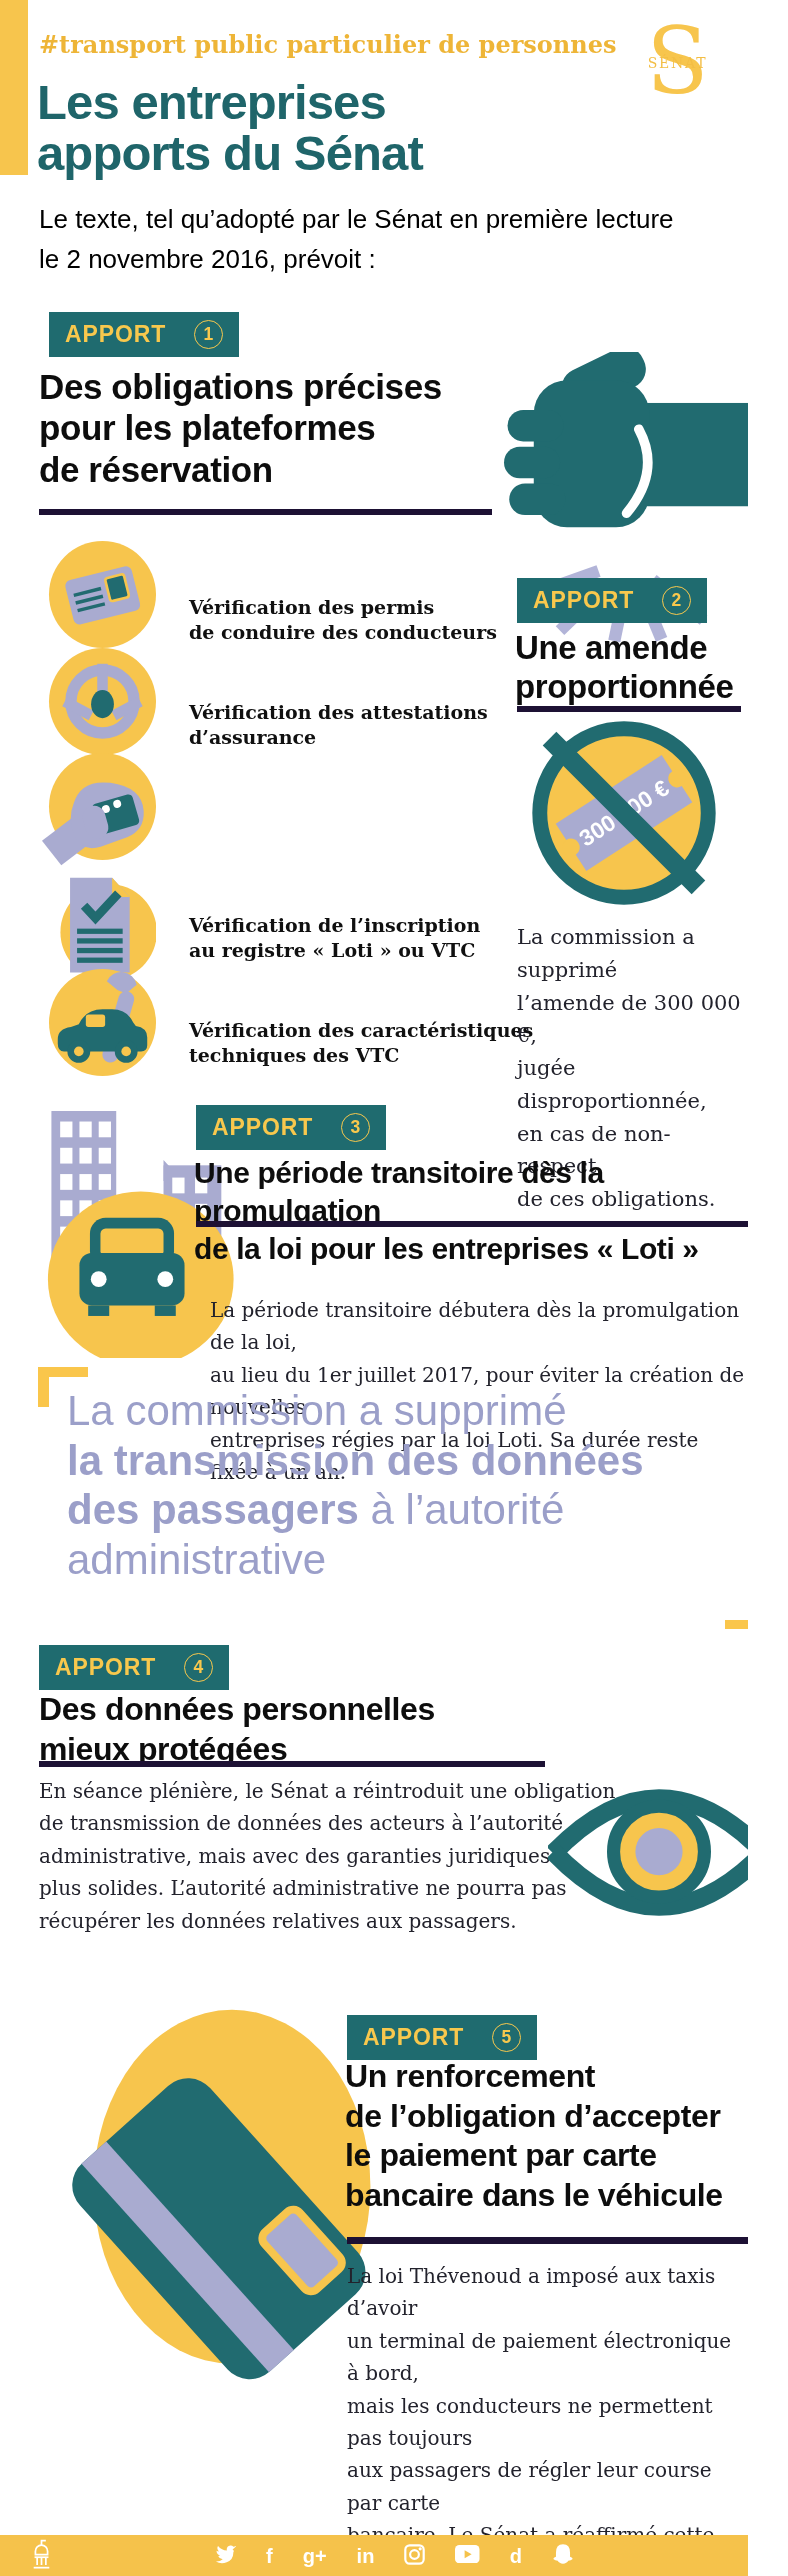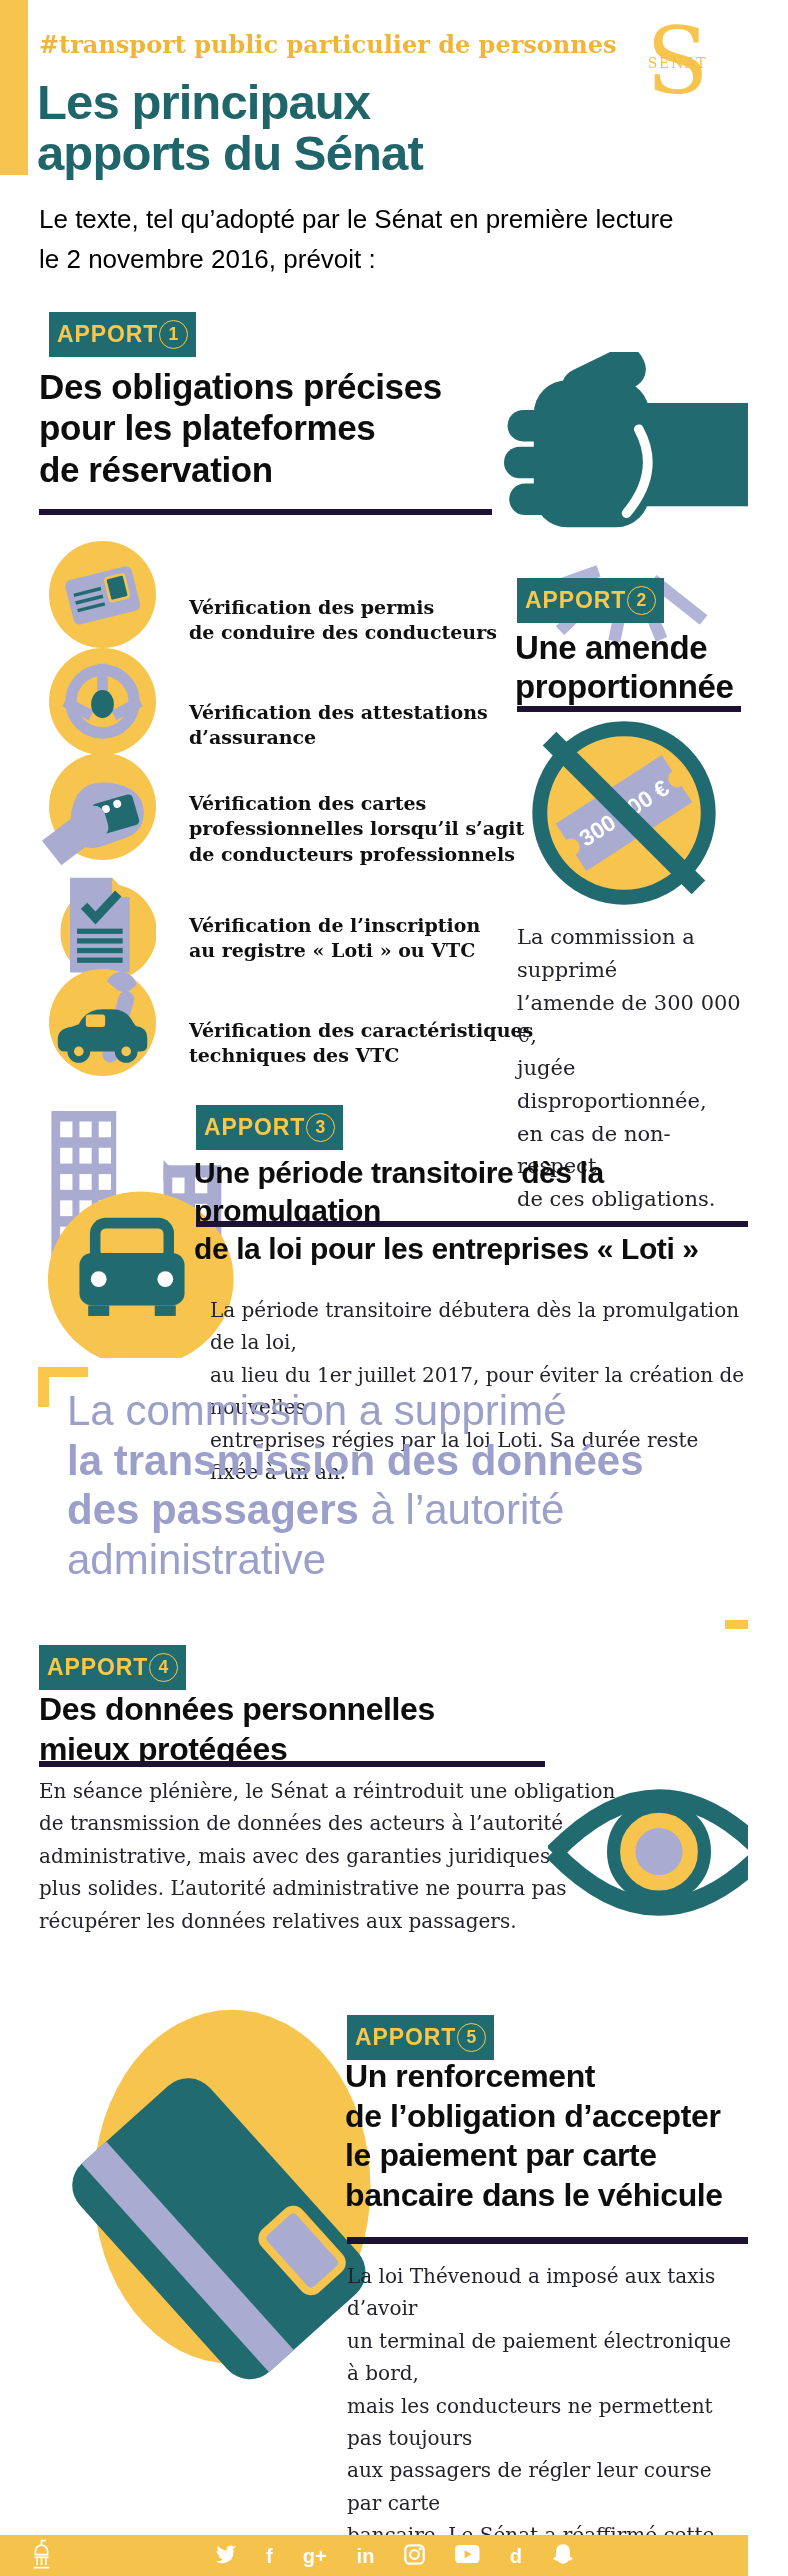--- a/index.html
+++ b/index.html
@@ -13,22 +13,22 @@
   .hashtag{left:39px;top:30px;font-family:"DejaVu Serif",serif;font-weight:700;
            font-size:24px;color:#EEB537;}
   .logo{right:19px;top:16px;width:103px;height:105px;text-align:center;}
   .logo-s{font-family:"DejaVu Serif",serif;font-size:91px;line-height:91px;color:#F7C54D;display:block;}
   .logo-word{position:absolute;left:0;top:39px;width:100%;text-align:center;
              font-family:"DejaVu Serif",serif;font-size:14px;letter-spacing:1.8px;color:#F3BE45;}
   .main-title{left:37px;top:77px;font-size:49px;font-weight:700;line-height:1.04;color:#1F656A;letter-spacing:-0.9px;}
   .intro{left:39px;top:200px;font-size:26px;font-weight:400;color:#000;line-height:1.52;}
 
   
-  .badge{display:inline-flex;align-items:center;gap:1px;background:#1F6B6F;
-         padding:8px 8px;color:#F8C84D;font-weight:700;font-size:23px;letter-spacing:0.9px;}
+  .badge{display:inline-flex;align-items:center;gap:28px;background:#1F6B6F;
+         padding:8px 16px;color:#F8C84D;font-weight:700;font-size:23px;letter-spacing:0.9px;}
   .badge .num{width:27px;height:27px;border:1.8px solid #F8C84D;border-radius:50%;
               display:inline-flex;align-items:center;justify-content:center;font-size:17.5px;}
 
   .h-xl{font-size:35px;font-weight:700;color:#0d0d0d;line-height:1.18;letter-spacing:-0.4px;}
   .h-lg{font-size:32px;font-weight:700;color:#0d0d0d;line-height:1.24;letter-spacing:-0.4px;}
   .h-md{font-size:30px;font-weight:700;color:#0d0d0d;line-height:1.26;letter-spacing:-0.4px;}
   .rule{background:#1D1134;height:6.1px;}
 
   .serif-body{font-family:"DejaVu Serif",serif;font-size:20px;line-height:1.62;color:#22222c;}
   .item-text{font-family:"DejaVu Serif",serif;font-weight:700;font-size:19px;line-height:1.34;color:#101010;margin-top:41px;}
@@ -56,21 +56,21 @@
 
   <div class="abs left-bar"></div>
 
   <div class="abs hashtag">#transport public particulier de personnes</div>
 
   <div class="abs logo">
     <span class="logo-s">S</span>
     <span class="logo-word">SÉNAT</span>
   </div>
 
-  <div class="abs main-title pre">Les principaux
+  <div class="abs main-title pre">Les entreprises
 apports du Sénat</div>
   <div class="abs intro pre">Le texte, tel qu’adopté par le Sénat en première lecture
 le 2 novembre 2016, prévoit :</div>
 
   <div class="abs" style="left:49px;top:312px;">
     <div class="badge">
       <span>APPORT</span>
       <span class="num">1</span>
     </div>
   </div>
@@ -129,23 +129,20 @@
       <path d="M-8,100 L34,68 L56,96 L14,128 Z" fill="#A9ABD0"></path>
       <path d="M28,58 q8,-28 42,-24 q36,5 38,32 q1,22 -19,30 l-30,11 q-22,6 -30,-12 q-8,-20 -1,-37 z" fill="#A9ABD0"></path>
       <g transform="rotate(-16 76 70)">
         <rect x="52" y="52" width="48" height="36" rx="5" fill="#216B70"></rect>
         <circle cx="67" cy="61" r="4.5" fill="#ffffff"></circle>
         <circle cx="81" cy="59" r="4.5" fill="#ffffff"></circle>
       </g>
       <rect x="40" y="60" width="26" height="38" rx="13" fill="#A9ABD0" transform="rotate(-16 53 79)"></rect>
     </svg>
   </div>
-  <div class="abs item-text pre" style="left:189px;top:750px;">Vérification des cartes
-professionnelles lorsqu’il s’agit
-de conducteurs professionnels</div>
 
   <div class="abs" style="left:49px;top:869px;width:107px;height:114px;">
     <svg width="107" height="114" viewBox="0 0 122 130">
       <circle cx="68" cy="72" r="55" fill="#F7C54D"></circle>
       <path d="M24,10 h48 l20,22 v86 h-68 z" fill="#A9ABD0"></path>
       <path d="M72,10 l20,22 h-20 z" fill="#F7C54D"></path>
       <path d="M40,42 l13,14 l26,-28" stroke="#216B70" stroke-width="10" fill="none"></path>
       <rect x="32" y="68" width="52" height="6" fill="#216B70"></rect>
       <rect x="32" y="79" width="52" height="6" fill="#216B70"></rect>
       <rect x="32" y="90" width="52" height="6" fill="#216B70"></rect>

